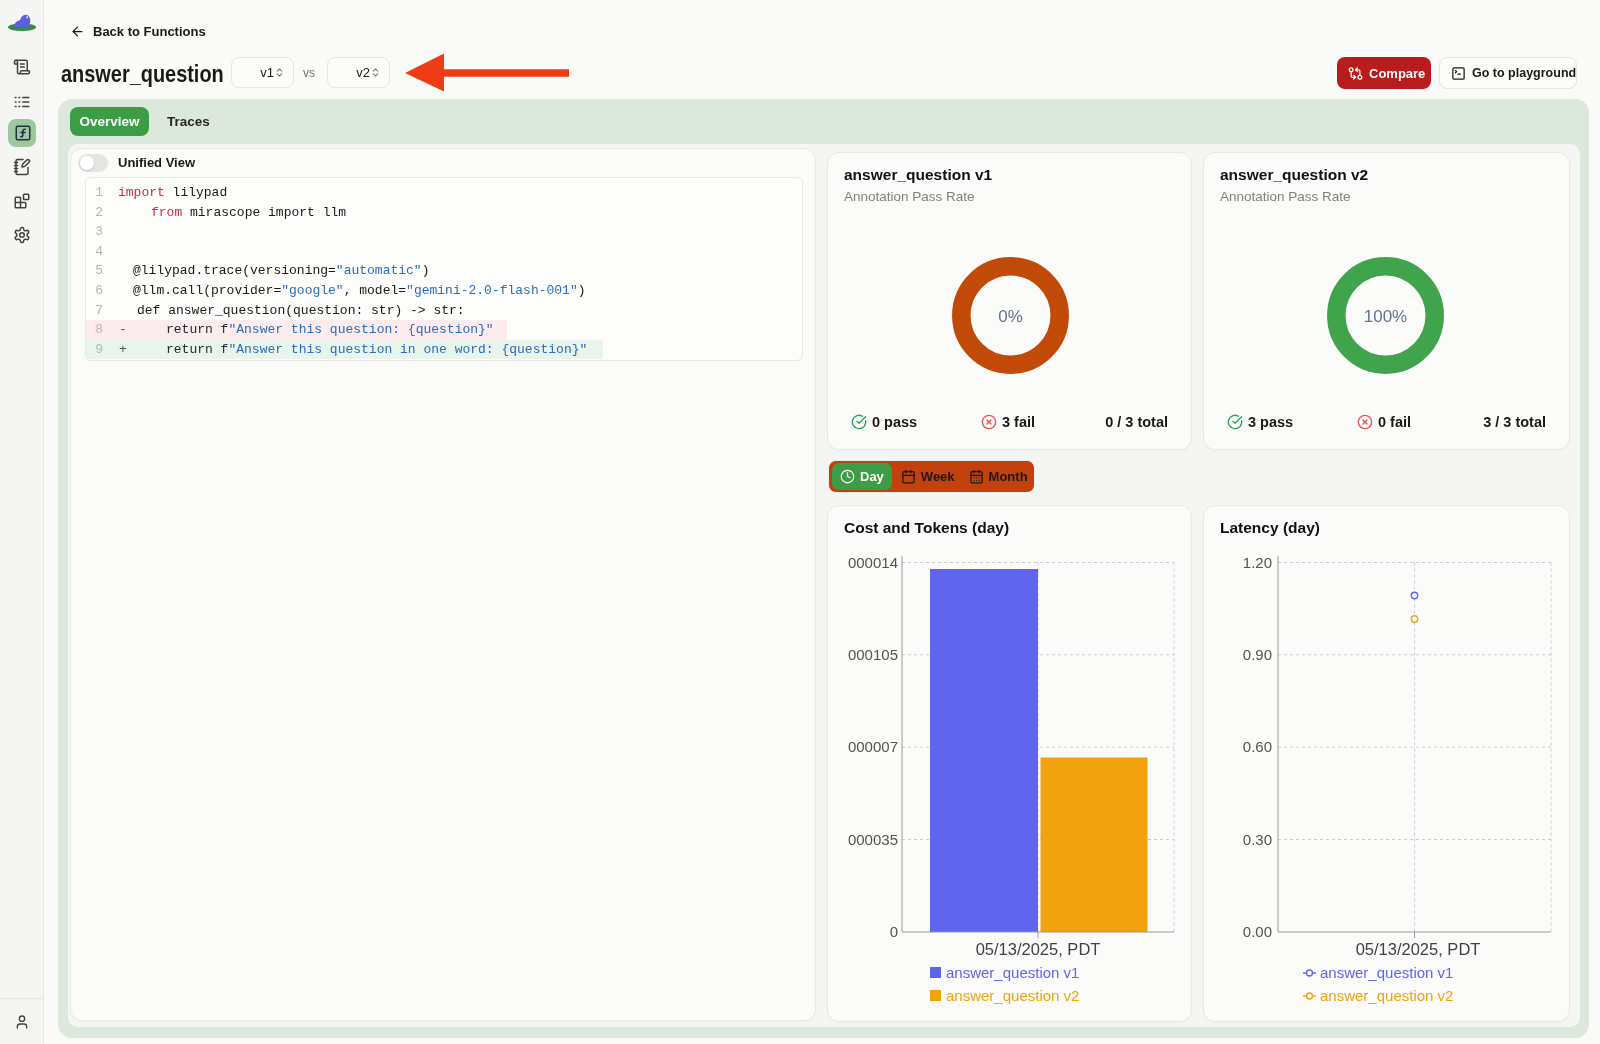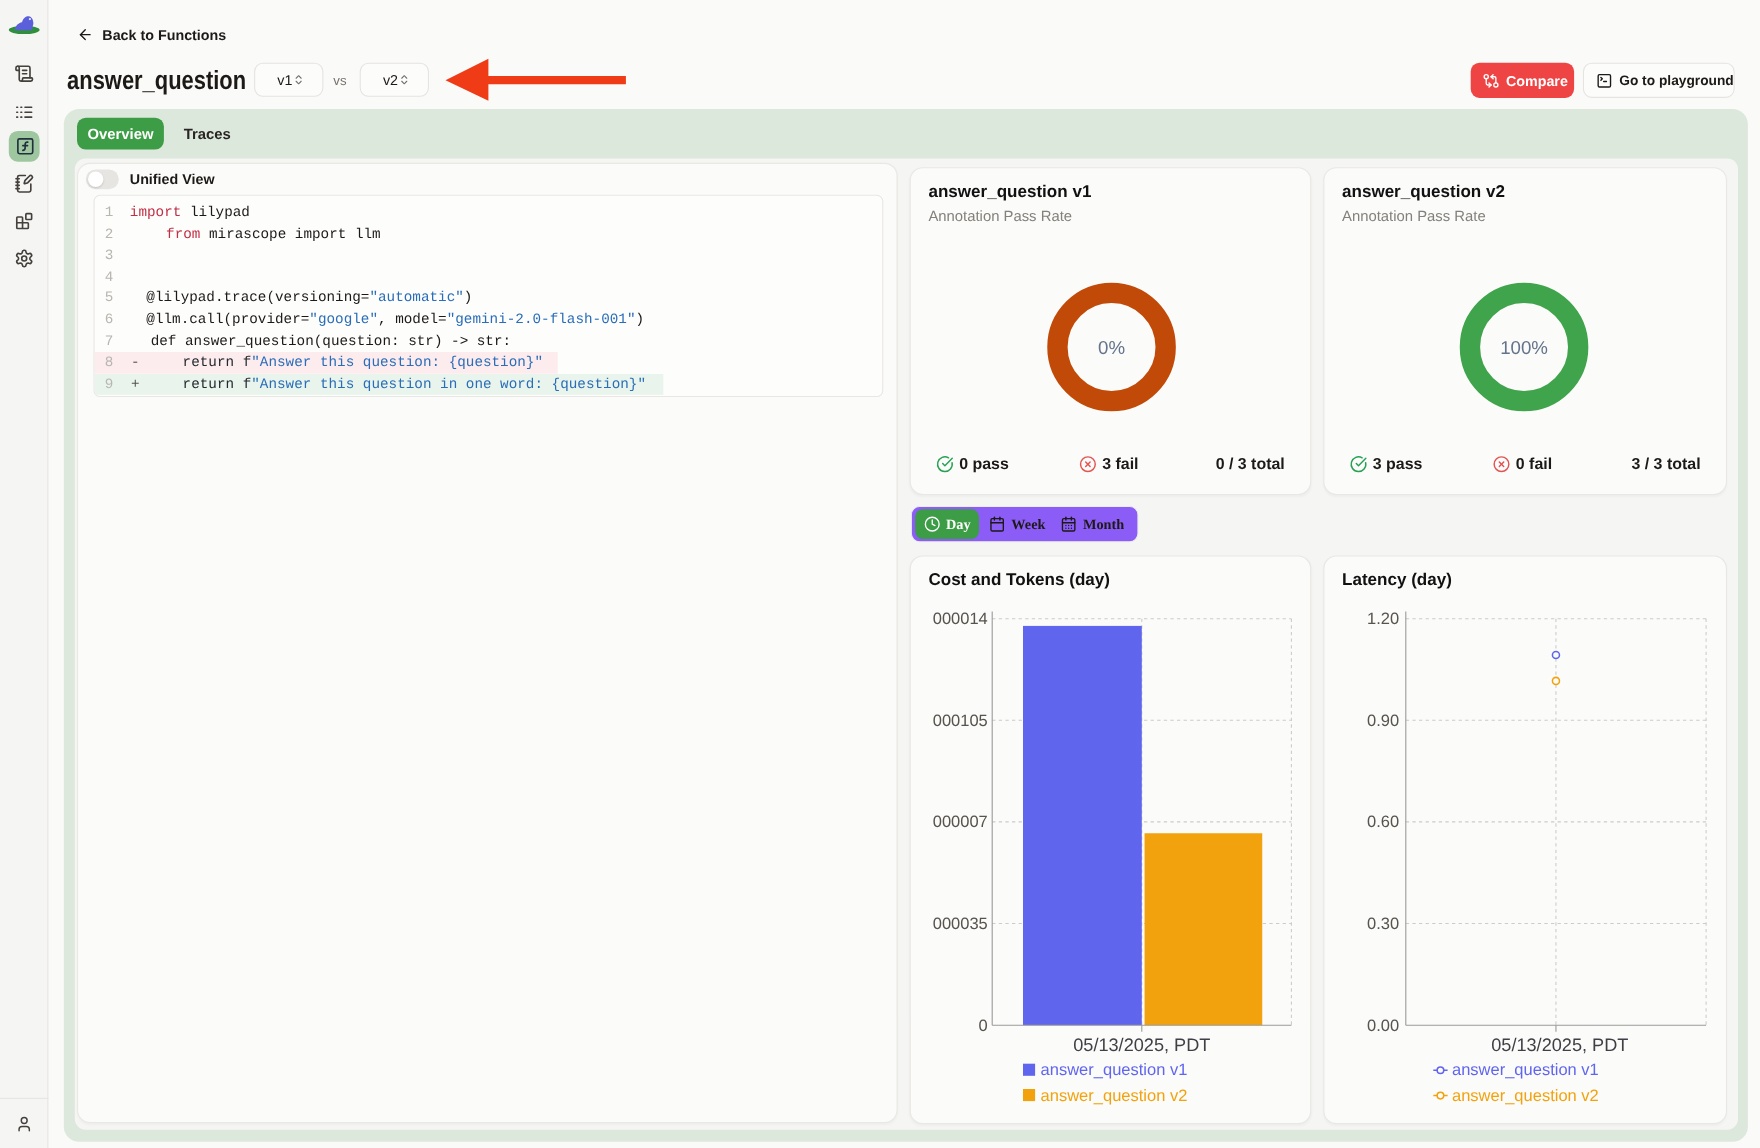--- a/index.html
+++ b/index.html
@@ -11,25 +11,25 @@
     background:#f5f5f4; border-right:1px solid #e7e5e4; }
   .sic { position:absolute; left:13px; width:18px; height:18px; color:#44403c; }
   .sic svg { width:18px; height:18px; display:block; }
   #activebox { position:absolute; left:8px; top:119px; width:28px; height:28px;
     background:#9ec69f; border-radius:8px; }
   
   #backlink { position:absolute; left:70px; top:24px; font-size:13px; font-weight:600; color:#1c1917; display:flex; align-items:center; gap:8px;}
   h1 { position:absolute; left:61px; top:60px; font-size:24px; font-weight:700; transform:scaleX(0.83); transform-origin:0 50%; white-space:nowrap; }
   .sel { position:absolute; top:57px; width:63px; height:31px; background:#fcfcfb;
     border:1px solid #e5e4e0; border-radius:8px; font-size:13px; display:flex;
-    align-items:center; padding:0 8px 0 12px; justify-content:center; color:#1c1917; }
+    align-items:center; padding:0 8px 0 12px; justify-content:flex-end; color:#1c1917; }
   #vs { position:absolute; left:303px; top:66px; font-size:12px; color:#78716c; }
   .btn { position:absolute; top:57px; height:32px; border-radius:8px; font-size:13px;
     display:flex; align-items:center; gap:6px; padding:0 11px; font-weight:600; white-space:nowrap; }
-  #cmpbtn { left:1337px; width:94px; background:#ef4444; color:#fff; }
+  #cmpbtn { left:1337px; width:94px; background:#b91c1c; color:#fff; }
   #pgbtn { left:1439px; width:138px; background:#fcfcfb; border:1px solid #e5e4e0; color:#1c1917; font-size:12.5px; }
   .btn svg { flex:0 0 auto; }
   
   #panel { position:absolute; left:58px; top:99px; width:1531px; height:939px;
     background:#dde8dc; border-radius:14px; }
   #ovtab { position:absolute; left:70px; top:107px; width:79px; height:29px; background:#3d9c46;
     border-radius:8px; color:#fff; font-size:13.5px; font-weight:600; display:flex; align-items:center; justify-content:center; }
   #trtab { position:absolute; left:167px; top:107px; height:29px; display:flex; align-items:center; font-size:13.5px; font-weight:600; color:#292524; }
   #interior { position:absolute; left:68px; top:144px; width:1512px; height:883px;
     background:#f5f6f3; border-radius:10px; }
@@ -56,22 +56,22 @@
   .kw { color:#c22f45; }
   .st { color:#2a6db8; }
   .dim { color:#24292f;margin-top:27px; }
   .del { background:linear-gradient(#fdecee,#fdecee) left/421px 100% no-repeat; }
   .add { background:linear-gradient(#e9f5ec,#e9f5ec) left/517px 100% no-repeat; }
   
   .pfrow { position:absolute; left:16px; right:16px; bottom:17px; height:18px; font-size:14.5px; color:#1c1917; }
   .pf { position:absolute; display:flex; align-items:center; gap:5px; font-weight:600;}
   .pf svg { width:16px; height:16px; }
   
-  #segc { position:absolute; left:828px; top:460px; width:207px; height:33px; background:#8b5cf6; border-radius:8px;
-    border:1px solid #ececea; display:flex; align-items:center; padding:0 3px; gap:2px; font-size:13px;font-family:Liberation Serif, serif; }
+  #segc { position:absolute; left:828px; top:460px; width:207px; height:33px; background:#c2410c; border-radius:8px;
+    border:1px solid #ececea; display:flex; align-items:center; padding:0 3px; gap:2px; font-size:13px; }
   .segit { display:flex; align-items:center; gap:5px; font-weight:600; white-space:nowrap; }
   #dayit { background:#3d9c46; color:#fff; border-radius:7px; height:27px; padding:0 8px; }
   .segit svg { width:15px; height:15px; }
 </style>
 </head>
 <body>
 <div id="page">
 <div id="sidebar">
   <svg style="position:absolute;left:7px;top:8px" width="30" height="24" viewBox="0 0 30 24">
     <ellipse cx="15" cy="19.2" rx="14" ry="3.8" fill="#2f8f3d"></ellipse>

